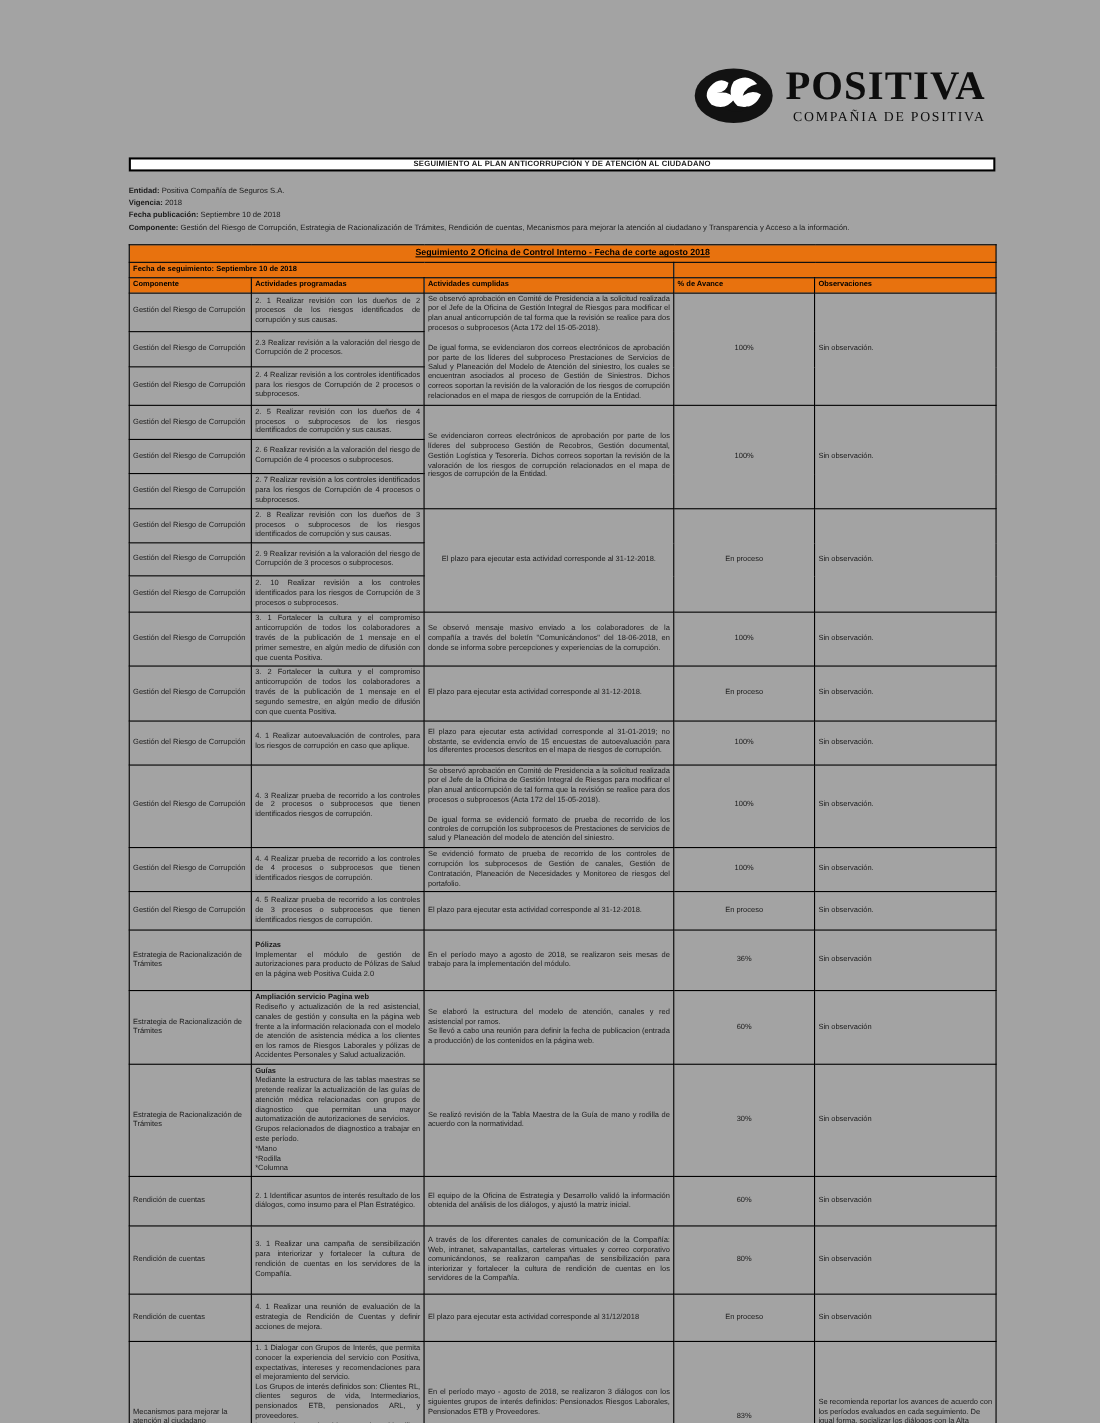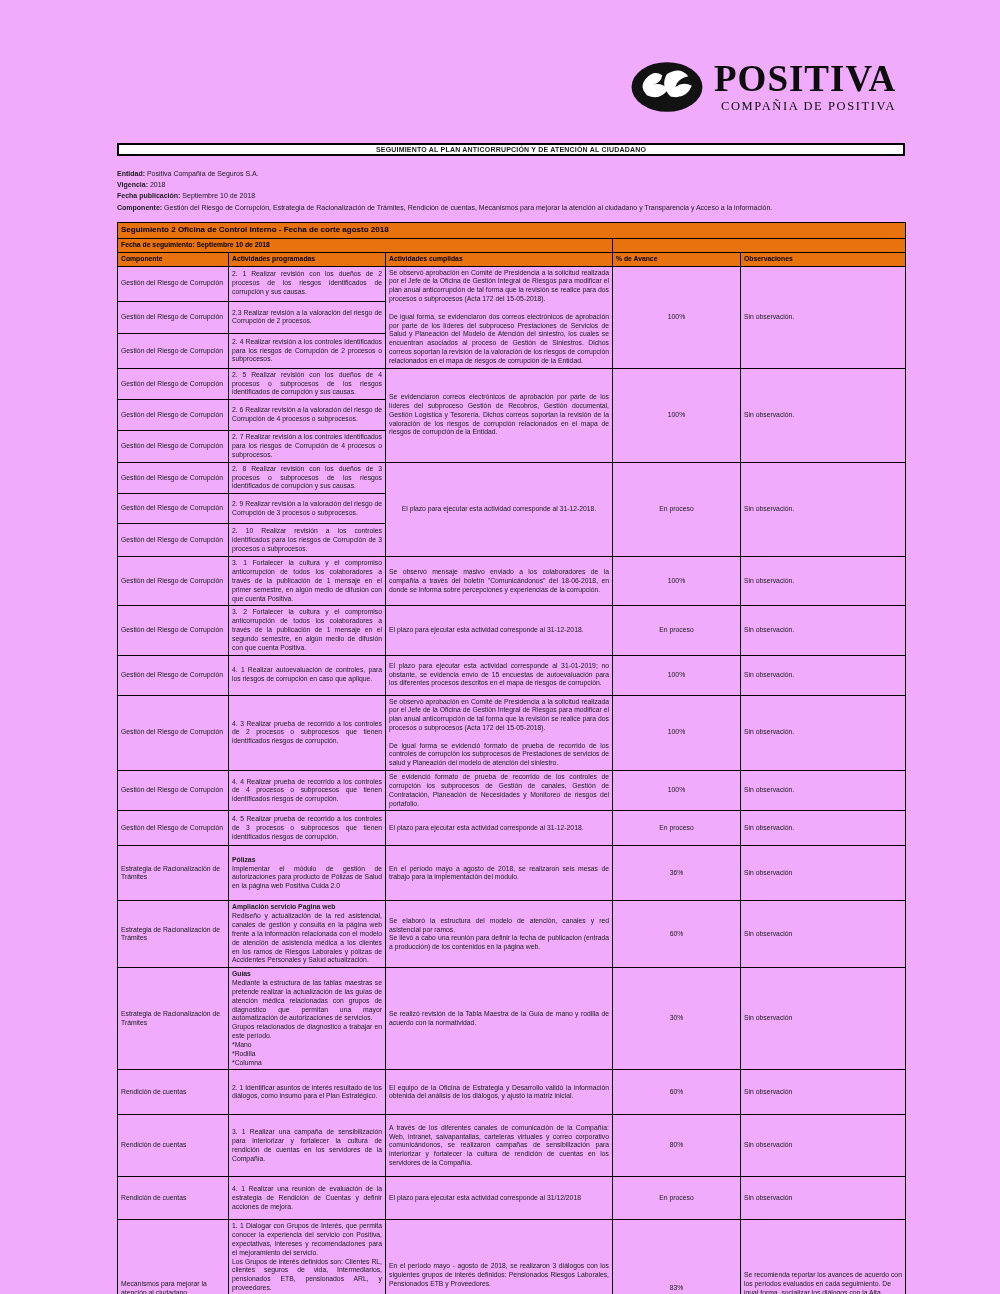--- a/index.html
+++ b/index.html
@@ -1,17 +1,17 @@
 <!DOCTYPE html>
 <html lang="es"><head>
 <meta charset="utf-8">
 <style>
   html,body{margin:0;padding:0;background:#ffffff;}
   .page{
-    position:relative;width:1000px;height:1294px;background:#f0abfc;
+    position:relative;width:1000px;height:1294px;background:#a3a3a3;
     font-family:"Liberation Sans","DejaVu Sans",sans-serif;color:#1a1a1a;overflow:hidden;
   }
   
   .logo{position:absolute;top:60px;left:628px;width:265px;display:flex;align-items:center;gap:8px;}
   .logo-mark{width:78px;height:52px;flex:0 0 auto;}
   .logo-textcol{display:flex;flex-direction:column;align-items:flex-end;}
   .logo-name{font-family:"Liberation Serif","DejaVu Serif",serif;font-weight:bold;font-size:37px;line-height:1;color:#0d0d0d;letter-spacing:1px;}
   .logo-sub{font-family:"Liberation Serif","DejaVu Serif",serif;font-size:12.5px;color:#0d0d0d;letter-spacing:1.6px;margin-top:2px;font-variant:small-caps;}
   
   .title-bar{
@@ -24,21 +24,21 @@
   .meta{position:absolute;left:117px;top:168px;width:800px;font-size:7px;line-height:1.6;}
   .meta b{font-weight:bold;}
   
   .grid{
     position:absolute;left:117px;top:222px;width:788px;
     border-collapse:collapse;table-layout:fixed;
     font-size:6.8px;line-height:1.3;
   }
   .grid td,.grid th{border:1px solid #000;padding:2px 3px;vertical-align:middle;box-sizing:border-box;overflow:hidden;}
   .hdr{background:var(--orange);font-weight:bold;color:#000;}
-  .hdr-main{font-size:8px;height:16px;}
+  .hdr-main{text-align:center;font-size:8px;height:16px;text-decoration:underline;}
   .hdr-fecha{font-size:6.8px;height:12px;}
   .hdr-cols td{font-size:6.8px;height:12px;}
   .cell-comp{text-align:left;}
   .cell-prog{text-align:justify;vertical-align:middle;}
   .cell-cump{text-align:justify;vertical-align:middle;}
   .cell-av{text-align:center;}
   .cell-obs{text-align:left;}
   .prewrap{white-space:pre-line;}
   .center{text-align:center;}
   .cell-title{font-weight:bold;display:block;text-align:left;}

